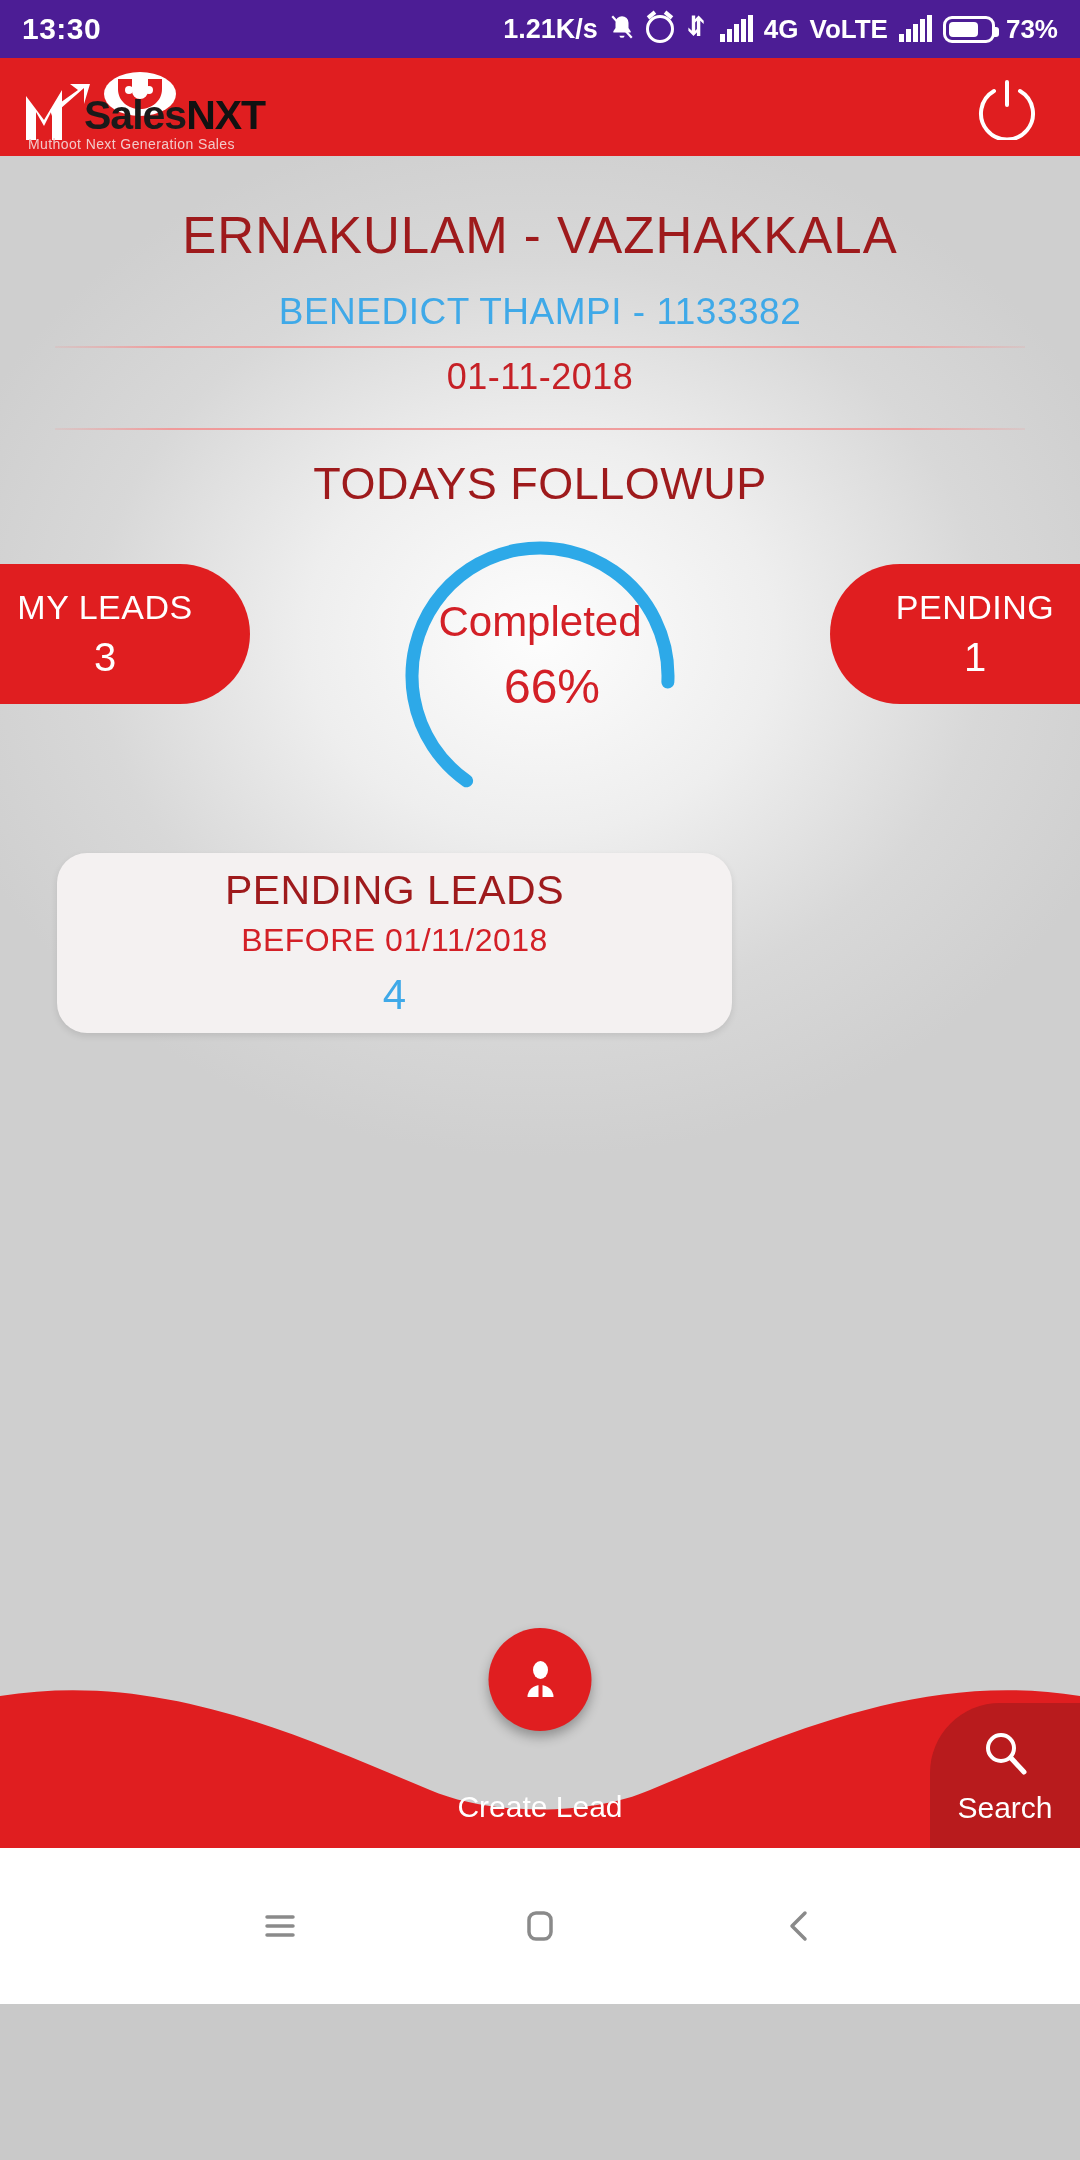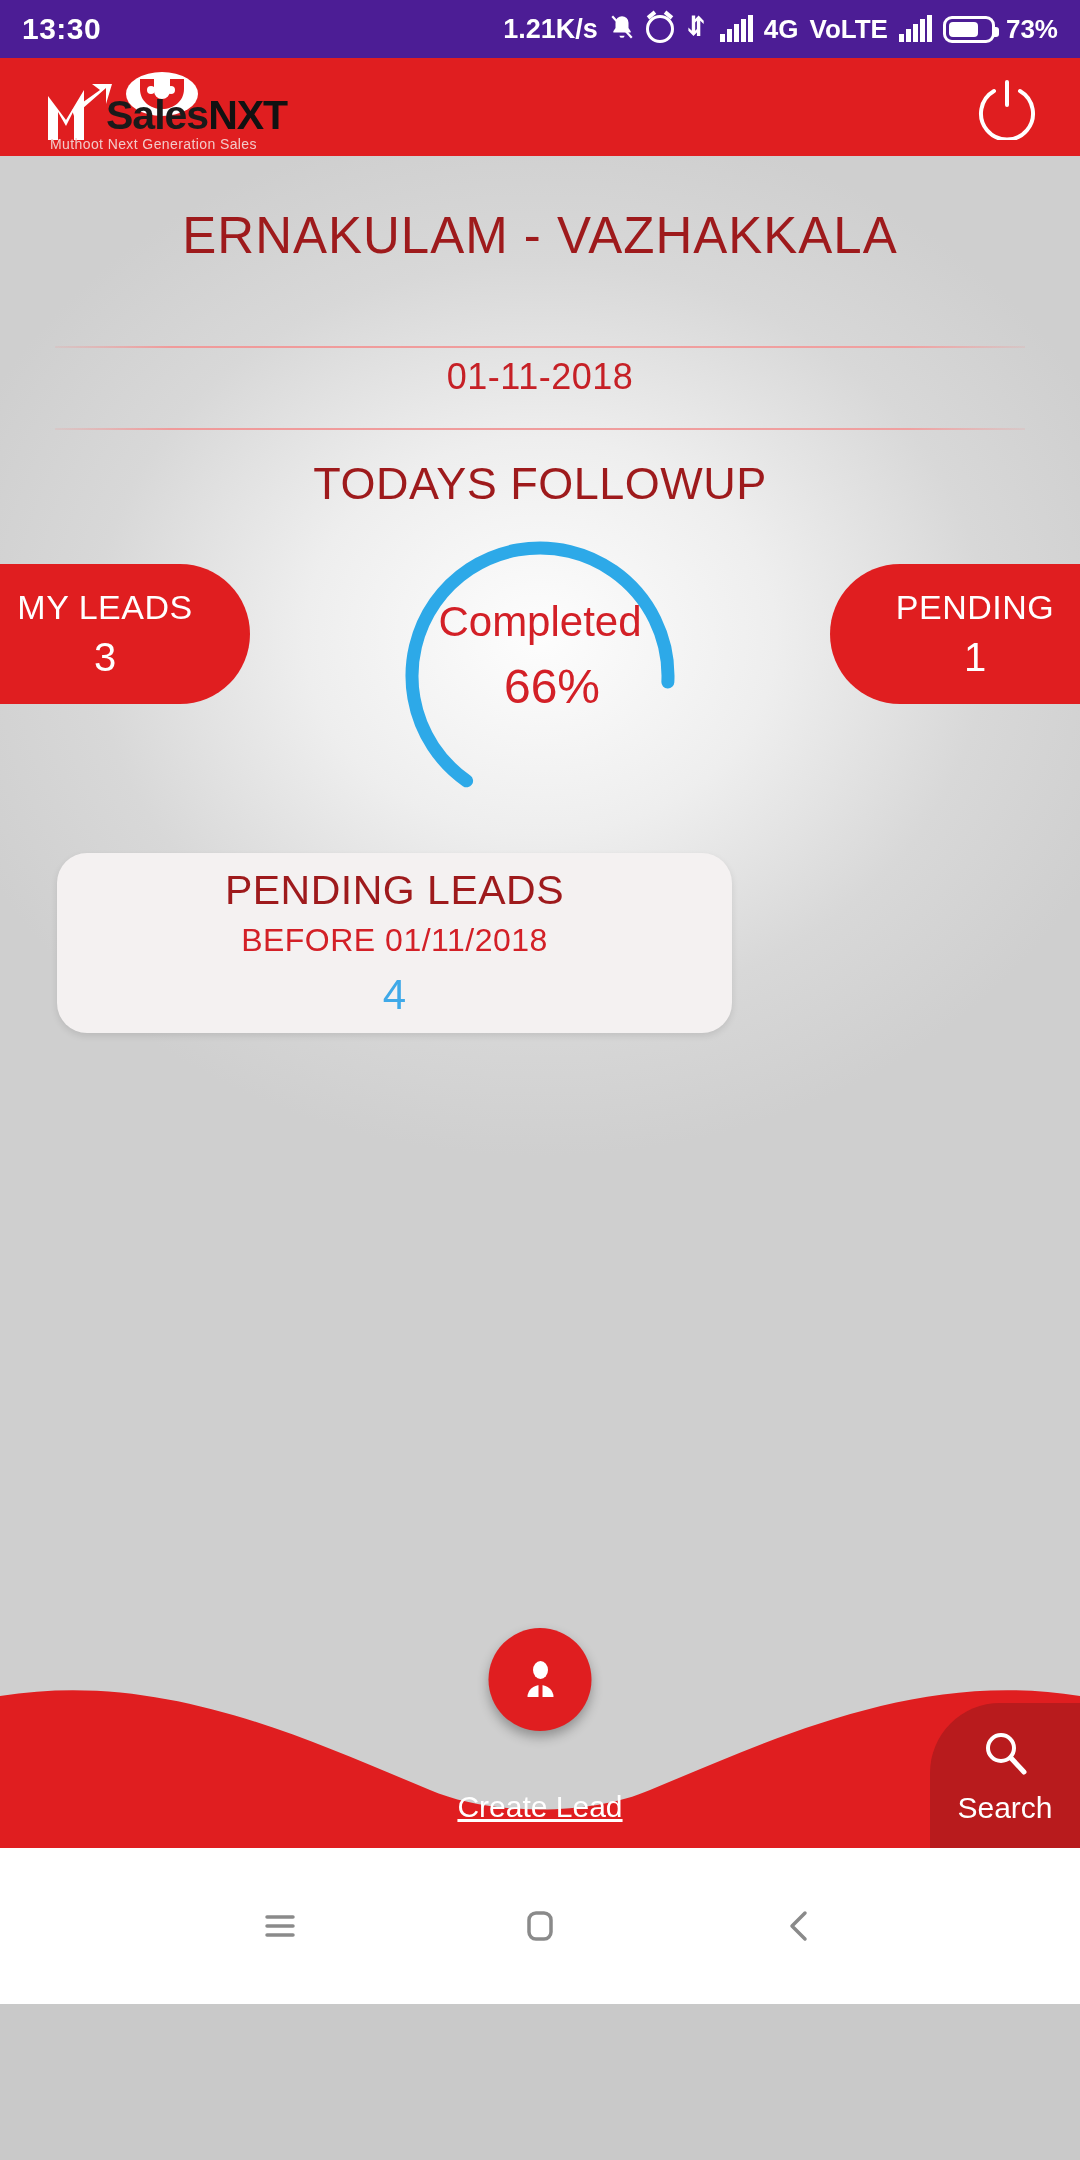--- a/index.html
+++ b/index.html
@@ -45,21 +45,21 @@
     content:""; position:absolute; right:-7px; top:8px;
     width:5px; height:10px; background:#fff; border-radius:0 3px 3px 0;
   }
   .battery .fill{ height:100%; width:72%; background:#fff; border-radius:4px; }
 
   
   #appheader{
     position:absolute; left:0; top:58px; width:1080px; height:98px;
     background:#e01e20;
   }
-  #logo{ position:absolute; left:44px; top:12px; width:260px; height:84px; }
+  #logo{ position:absolute; left:22px; top:12px; width:260px; height:84px; }
   #logo .mark{ position:absolute; left:0; top:12px; width:92px; height:60px; }
   #logo .brand{
     position:absolute; left:62px; top:22px;
     font-size:41px; font-weight:bold; color:#111; letter-spacing:-1px;
     white-space:nowrap;
   }
   #logo .tagline{
     position:absolute; left:6px; top:66px;
     font-size:14px; color:#f2c9c9; letter-spacing:.4px; white-space:nowrap;text-align:right;
   }
@@ -163,21 +163,21 @@
   .navside .lbl{ font-size:30px; margin-top:12px; }
 
   #fab{
     position:absolute; left:50%; transform:translateX(-50%); top:0;
     width:103px; height:103px; border-radius:50%; background:#e01e20;
     box-shadow:0 6px 12px rgba(0,0,0,.30);
     display:flex; align-items:center; justify-content:center; cursor:pointer;
   }
   #fablabel{
     position:absolute; left:0; bottom:24px; width:1080px; text-align:center;
-    color:#fff; font-size:30px;text-decoration:underline;
+    color:#fff; font-size:30px;
   }
 
   
   #androidnav{
     position:absolute; left:0; bottom:0; width:1080px; height:156px;
     background:#fff; display:flex; align-items:center; justify-content:center;
     gap:190px;
   }
   #androidnav .btn{ cursor:pointer; width:70px; height:70px; display:flex; align-items:center; justify-content:center; }
 </style>
@@ -244,20 +244,21 @@
     <svg width="62" height="62" viewBox="0 0 62 62">
       <path d="M18 13 A26 26 0 1 0 44 13" fill="none" stroke="#fff" stroke-width="4" stroke-linecap="round"></path>
       <line x1="31" y1="4" x2="31" y2="27" stroke="#fff" stroke-width="4" stroke-linecap="round"></line>
     </svg>
   </div>
 </div>
 
 <div id="content">
 
   <div class="branch">ERNAKULAM - VAZHAKKALA</div>
+  <div class="agent">BENEDICT THAMPI - 1133382</div>
   <div class="hr" id="hr1"></div>
   <div class="curdate">01-11-2018</div>
   <div class="hr" id="hr2"></div>
   <div class="followup">TODAYS FOLLOWUP</div>
 
   <div id="ring">
     <svg width="340" height="340" viewBox="0 0 340 340">
       <circle id="arc" cx="170" cy="170" r="128" fill="none" stroke="#2da9e8" stroke-width="13" stroke-linecap="round" transform="rotate(125 170 170)" stroke-dasharray="530.8034947505315 804.247719318987"></circle>
     </svg>
     <div class="label">Completed</div>

